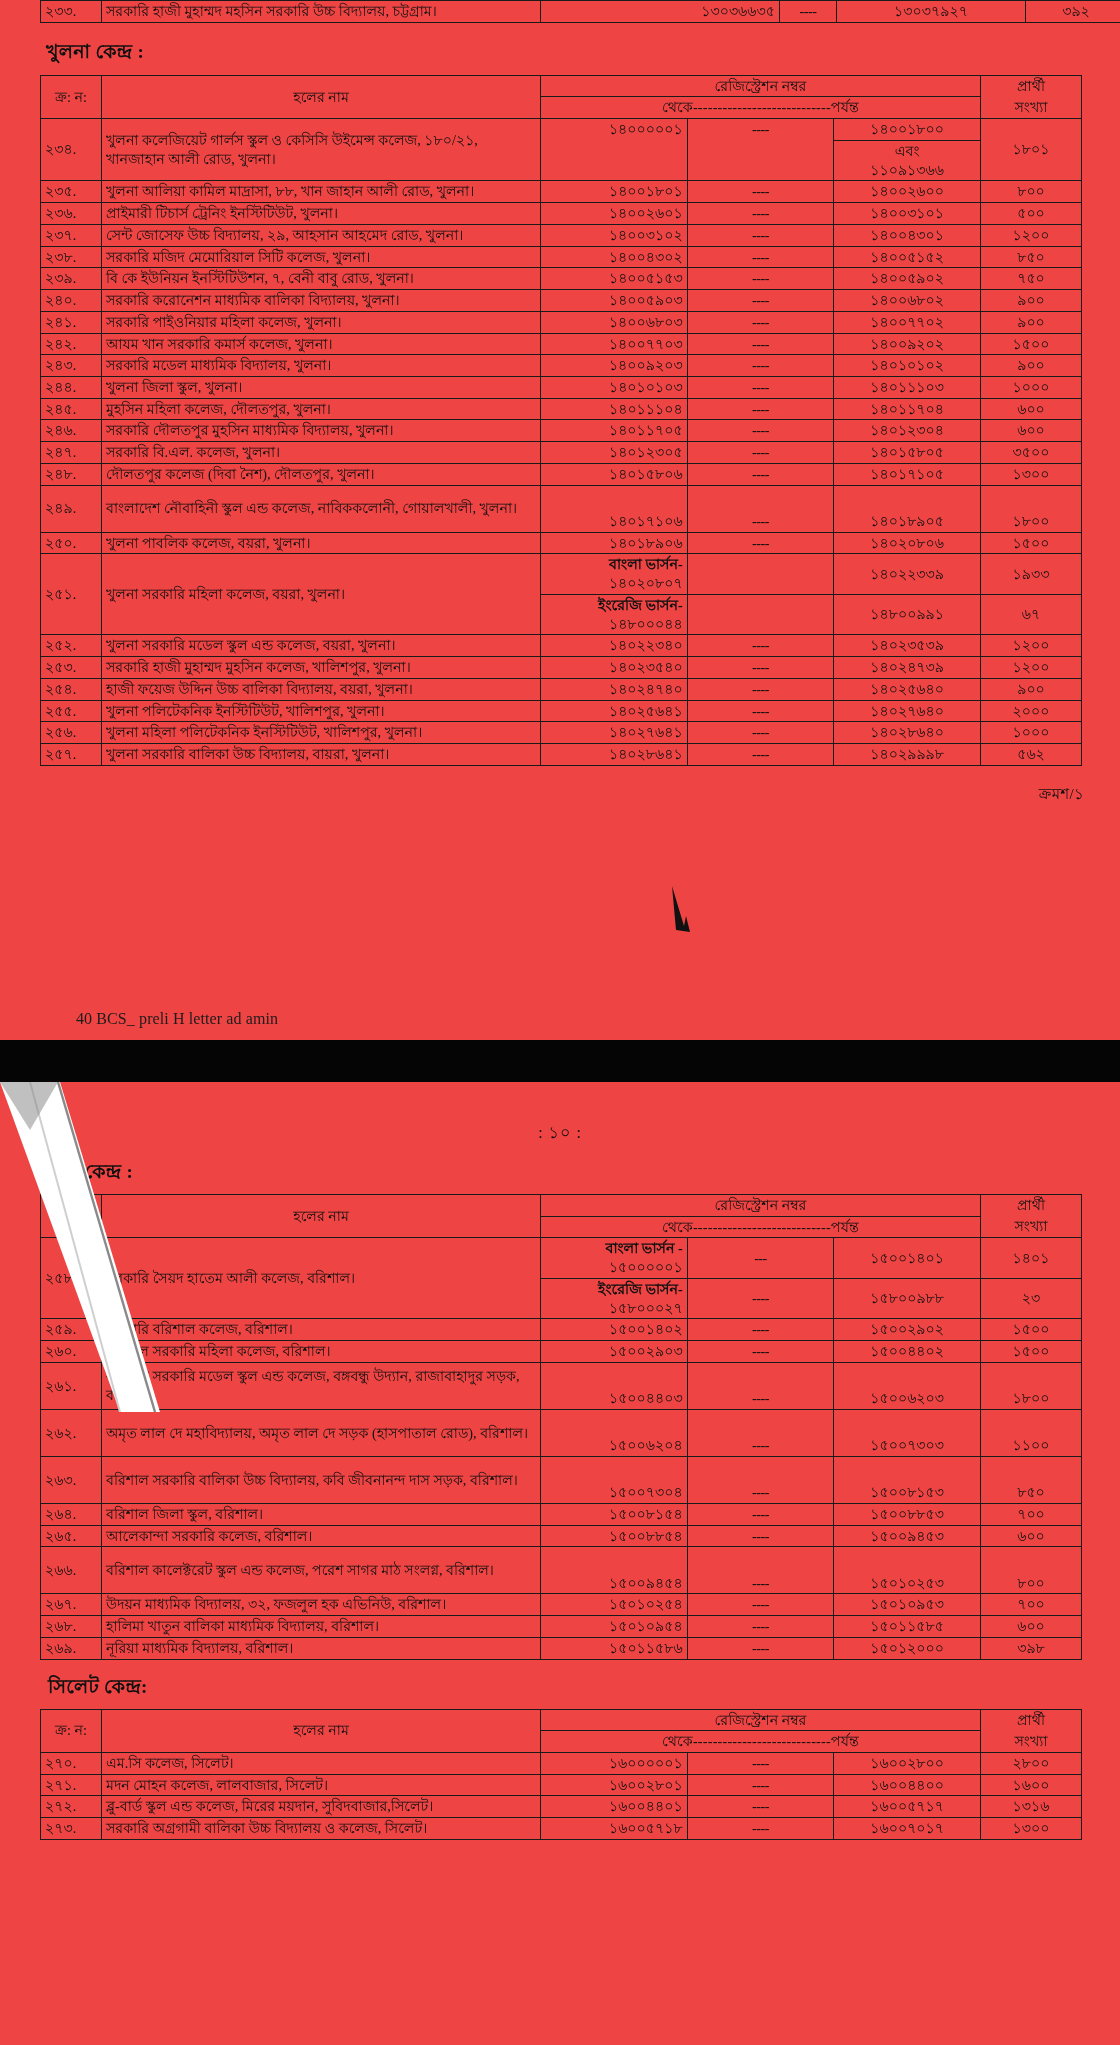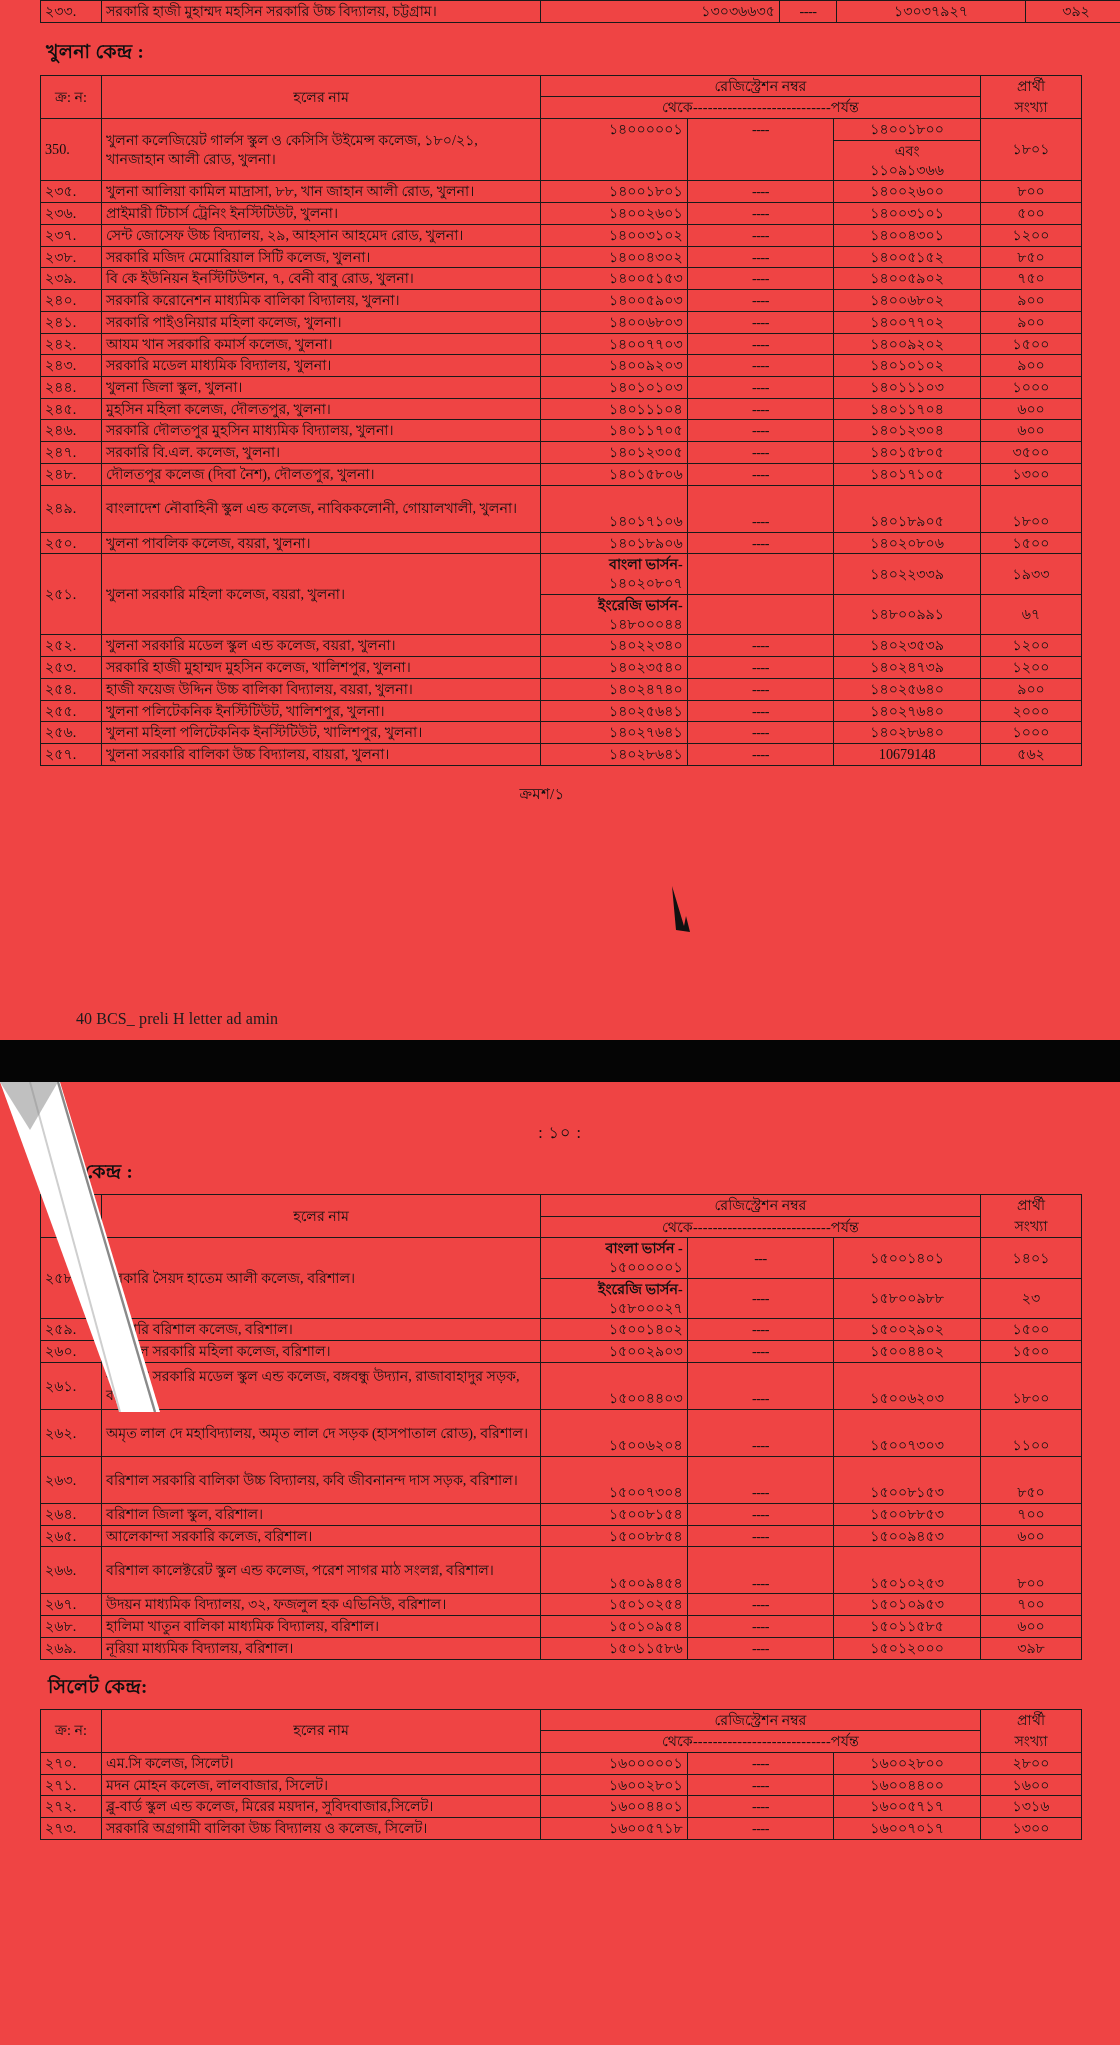--- a/index.html
+++ b/index.html
@@ -57,21 +57,21 @@
     font-weight: bold;
     margin: 14px 0 6px 46px;
     letter-spacing: .3px;
   }
   .tbl-wrap { margin-left: 40px; }
 
   .ver-label { font-weight: bold; }
   .bold-cell { font-weight: bold; }
 
   .contd {
-    text-align: center;
+    text-align: right;
     font-size: 15px;
     margin: 16px 36px 0 0;
     letter-spacing: .3px;
   }
   .tick-mark {
     position: absolute;
     left: 668px;
     top: 886px;
     width: 26px;
     height: 46px;
@@ -144,21 +144,21 @@
           <td colspan="3" class="hdr-reg-top">রেজিস্ট্রেশন নম্বর</td>
           <td class="c-count no-b-bottom">প্রার্থী</td>
         </tr>
         <tr class="head-row">
           <td colspan="3" class="hdr-range no-b-top">থেকে----------------------------পর্যন্ত</td>
           <td class="c-count no-b-top">সংখ্যা</td>
         </tr>
       </thead>
       <tbody>
           <tr>
-            <td class="c-sl no-b-bottom" rowspan="2">350.</td>
+            <td class="c-sl no-b-bottom" rowspan="2">২৩৪.</td>
             <td class="c-name no-b-bottom" rowspan="2">খুলনা কলেজিয়েট গার্লস স্কুল ও কেসিসি উইমেন্স কলেজ, ১৮০/২১, খানজাহান আলী রোড, খুলনা।</td>
             <td class="c-from no-b-bottom">১৪০০০০০১</td>
             <td class="c-dash no-b-bottom">----</td>
             <td class="c-to">১৪০০১৮০০</td>
             <td class="c-count" rowspan="2">১৮০১</td>
           </tr>
           <tr>
             <td class="c-from no-b-top"></td>
             <td class="c-dash no-b-top"></td>
             <td class="c-to">
@@ -346,21 +346,21 @@
             <td class="c-from">১৪০২৭৬৪১</td>
             <td class="c-dash">----</td>
             <td class="c-to">১৪০২৮৬৪০</td>
             <td class="c-count">১০০০</td>
           </tr>
           <tr>
             <td class="c-sl">২৫৭.</td>
             <td class="c-name">খুলনা সরকারি বালিকা উচ্চ বিদ্যালয়, বায়রা, খুলনা।</td>
             <td class="c-from">১৪০২৮৬৪১</td>
             <td class="c-dash">----</td>
-            <td class="c-to">10679148</td>
+            <td class="c-to">১৪০২৯৯৯৮</td>
             <td class="c-count">৫৬২</td>
           </tr>
         </tbody>
     </table>
   </div>
 
   <div class="contd">ক্রমশ/১</div>
 
   <svg class="tick-mark" viewBox="0 0 26 46">
     <path d="M4 0 L16 40 L18 30 L22 46 L8 44 Z" fill="#111"></path>

